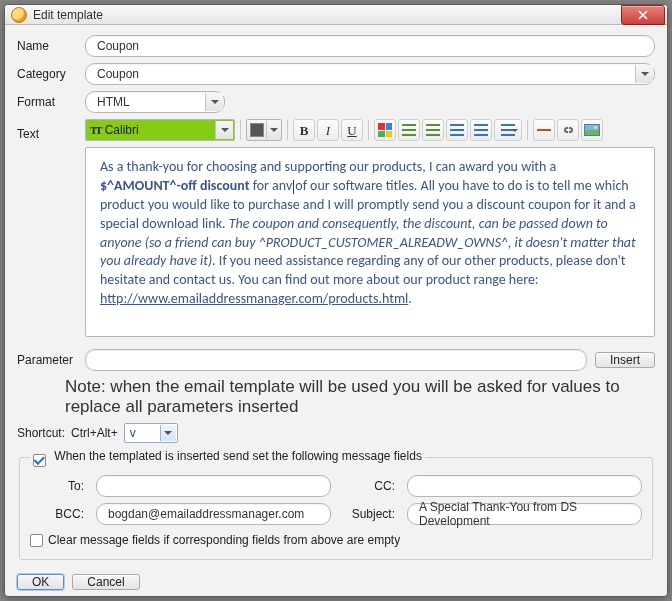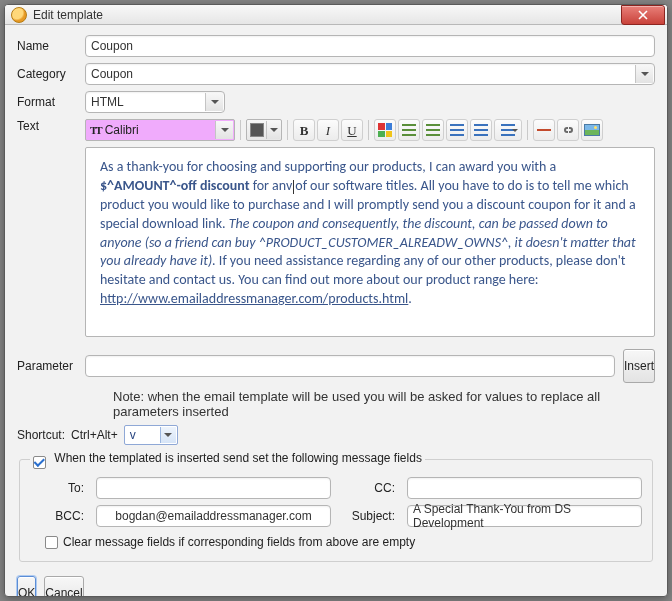--- a/index.html
+++ b/index.html
@@ -59,22 +59,22 @@
   gap: 6px;
 }
 .row { display: flex; align-items: center; gap: 8px; }
 .label { width: 60px; flex: none; color: #222; }
 .textinput,
 .selectlike {
   flex: 1;
   height: 22px;
   background: #fff;
   border: 1px solid #b5b5b5;
-  border-radius: 4px;
-  padding: 0 5px;
+  border-radius: 10px;
+  padding: 0 11px;
   font: inherit;
   color:#333;
   display: flex;
   align-items: center;
   position: relative;
   box-shadow: inset 0 1px 2px rgba(0,0,0,.06);
 }
 .selectlike .arrowbtn {
   position: absolute;
   right: 1px; top: 1px; bottom: 1px;
@@ -83,32 +83,32 @@
   border-left: 1px solid #c4c4c4;
   display:flex; align-items:center; justify-content:center;
 }
 .selectlike.small { width: 140px; flex: none; }
 .arrowbtn::after, .arrow-down::after {
   content:"";
   border: 4px solid transparent;
   border-top-color:#555;
   margin-top:3px;
 }
-.textrow { align-items: flex-start; }
+.textrow { align-items: flex-end; }
 .toolbar {
   display: flex;
   align-items: center;
   gap: 2px;
   flex-wrap: nowrap;
 }
 .fontsel {
   display:flex; align-items:center;
   height: 22px;
   width: 150px;
-  background:#f0abfc;
+  background:#84cc16;
   border:1px solid #b5b5b5;
   border-radius:2px;
   padding: 0 20px 0 4px;
   position:relative;
   gap:4px;
   font: inherit;
 }
 .fontsel .arrowbtn{ position:absolute; right:1px; top:1px; bottom:1px; width:18px; background:linear-gradient(#f7f7f7,#e3e3e3); border-left:1px solid #c4c4c4; display:flex; align-items:center; justify-content:center;}
 .fontsel .TT { font-family: "Times New Roman", serif; font-weight:bold; font-size:11px; letter-spacing:-2px;}
 .colorpick {
@@ -174,24 +174,24 @@
   position: relative;
 }
 .editor .caret {
   border-left: 1px solid #333;
   margin: 0 1px;
   display:inline-block;
   height: 14px;
   vertical-align: middle;
 }
 .editor a{ color:#3a568b; text-decoration:underline;}
-.note { margin-left:96px; color:#333; font-size:13px; }
+.note { margin-left:48px; color:#333; font-size:17px; }
 .btn {
-  height: 34px;
-  padding: 0 0;
+  height: 16px;
+  padding: 0 14px;
   background: linear-gradient(#f7f7f7,#e3e3e3);
   border:1px solid #a9a9a9;
   border-radius:3px;
   font: inherit;
   color:#222;
   box-shadow: inset 0 1px 0 #fff;
 }
 .btn.default{ border-color:#5b8dd6; box-shadow: 0 0 0 1px #aecaf0, inset 0 1px 0 #fff;}
 .paramrow .textinput{ flex:1; }
 .shortcutrow { align-items:center; gap:6px;}
@@ -208,21 +208,21 @@
   content:""; width:8px; height:4px; border:2px solid #2a6fce; border-top:none; border-right:none; transform:rotate(-45deg) translate(0,-1px);
 }
 .fieldset {
   border:1px solid #cfcfcf; border-radius:3px; padding:8px 10px 12px;
   display:flex; flex-direction:column; gap:8px;
 }
 .fieldset legend{ padding:0 3px; font-size:12px;}
 .fieldset legend .checkbox{ vertical-align:-3px;}
 .grid2 { display:grid; grid-template-columns: 58px 1fr 60px 1fr; gap:6px 8px; align-items:center;}
 .grid2 .lab{ text-align:right; padding-right:4px;}
-.grid2 .textinput{ width:100%;justify-content:center; }
+.grid2 .textinput{ width:100%; }
 .footer { margin-top:auto; display:flex; justify-content:flex-start; gap:8px; padding-top:8px;}
 ::-webkit-scrollbar{ width:16px; }
 ::-webkit-scrollbar-track{ background:#f0f0f0; border-left:1px solid #dcdcdc;}
 ::-webkit-scrollbar-thumb{ background:linear-gradient(#e6e6e6,#d6d6d6); border:1px solid #bdbdbd; border-radius:2px;}
 </style>
 </head>
 <body>
 
 <div class="window">
 
@@ -381,21 +381,21 @@
           </div>
         <div class="lab">BCC:</div>
         <div class="textinput">
             <span>bogdan@emailaddressmanager.com</span>
           </div>
         <div class="lab">Subject:</div>
         <div class="textinput">
             <span>A Special Thank-You from DS Development</span>
           </div>
       </div>
-      <div style="display:flex; align-items:flex-end;margin-left:15px;">
+      <div style="display:flex; align-items:flex-end;">
         <span class="checkbox"></span>
         <span>Clear message fields if corresponding fields from above are empty</span>
       </div>
     </fieldset>
 
     <div class="footer">
       <button class="btn default">OK</button>
       <button class="btn">Cancel</button>
     </div>
 

